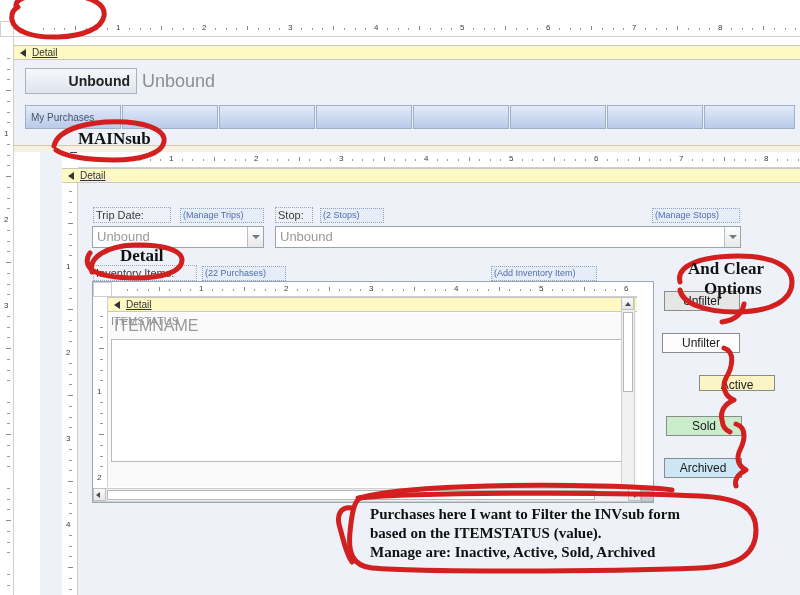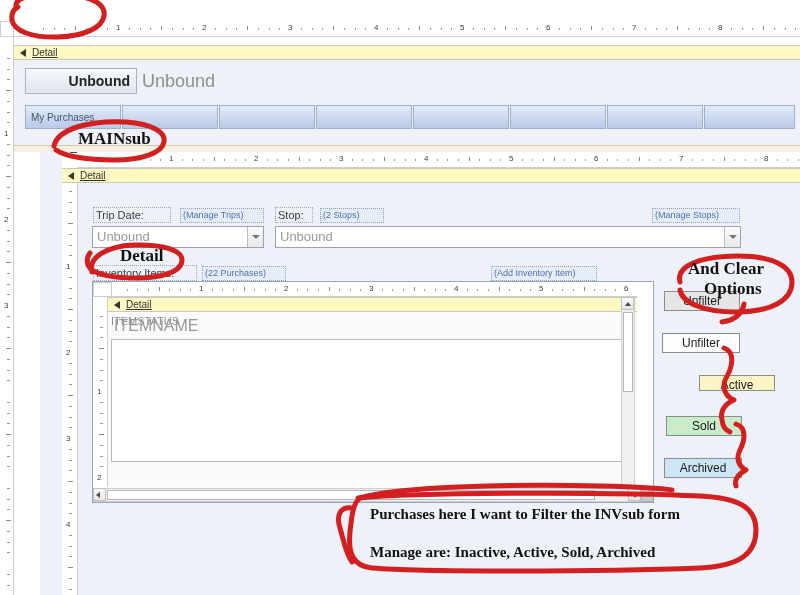--- a/index.html
+++ b/index.html
@@ -752,15 +752,16 @@
   </svg>
 
   <div class="annot-text" style="left:78px; top:128px; font-size:17px;">MAINsub</div>
 
   <div class="annot-text" style="left:120px; top:245px; font-size:17px;">Detail</div>
 
   <div class="annot-text" style="left:688px; top:258px; font-size:17px;">And Clear</div>
   <div class="annot-text" style="left:704px; top:278px; font-size:17px;">Options</div>
 
   <div class="annot-text" style="left:370px; top:505px; font-size:15px;">Purchases here I want to Filter the INVsub form</div>
+  <div class="annot-text" style="left:370px; top:524px; font-size:15px;">based on the ITEMSTATUS (value).</div>
   <div class="annot-text" style="left:370px; top:543px; font-size:15px;">Manage are: Inactive, Active, Sold, Archived</div>
 
 </div>
 
 </body></html>

